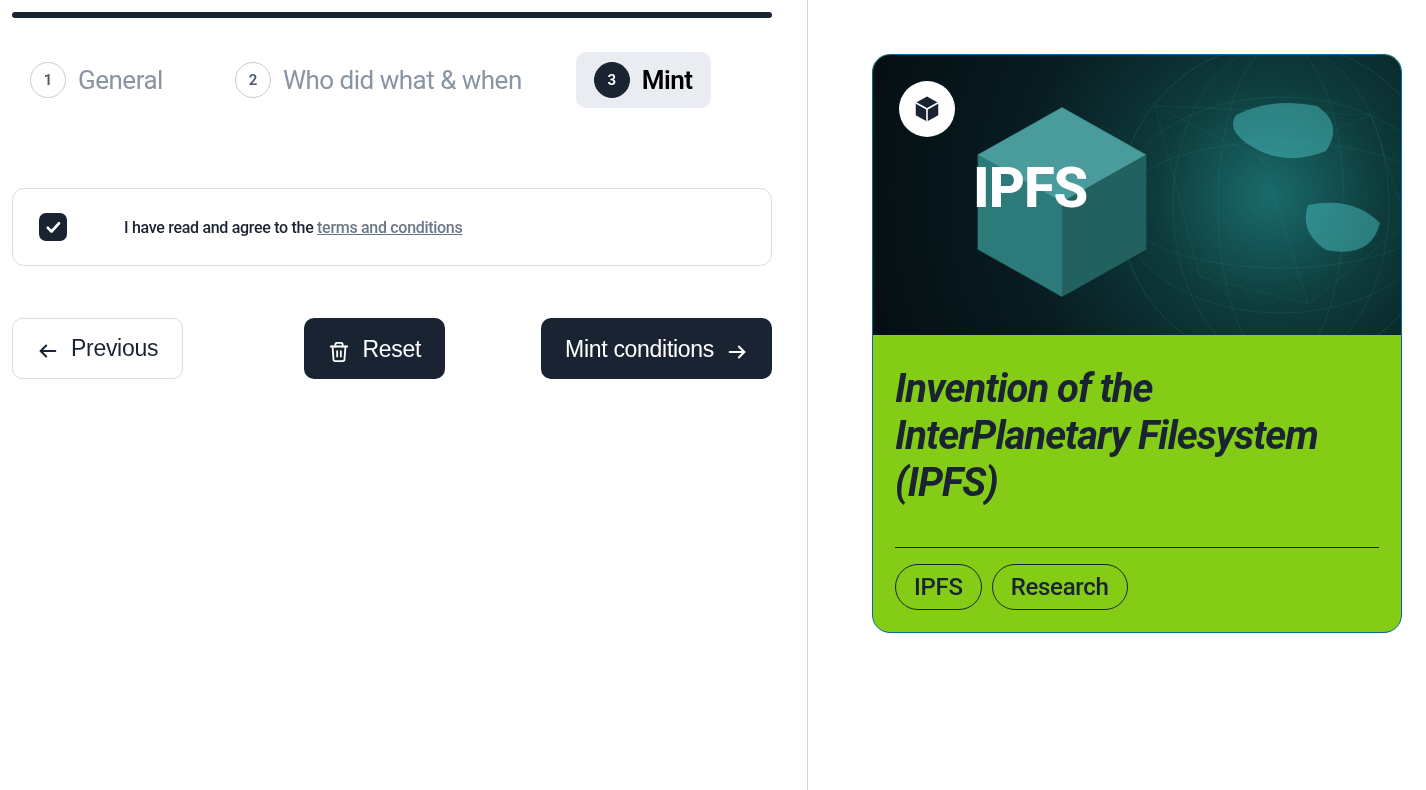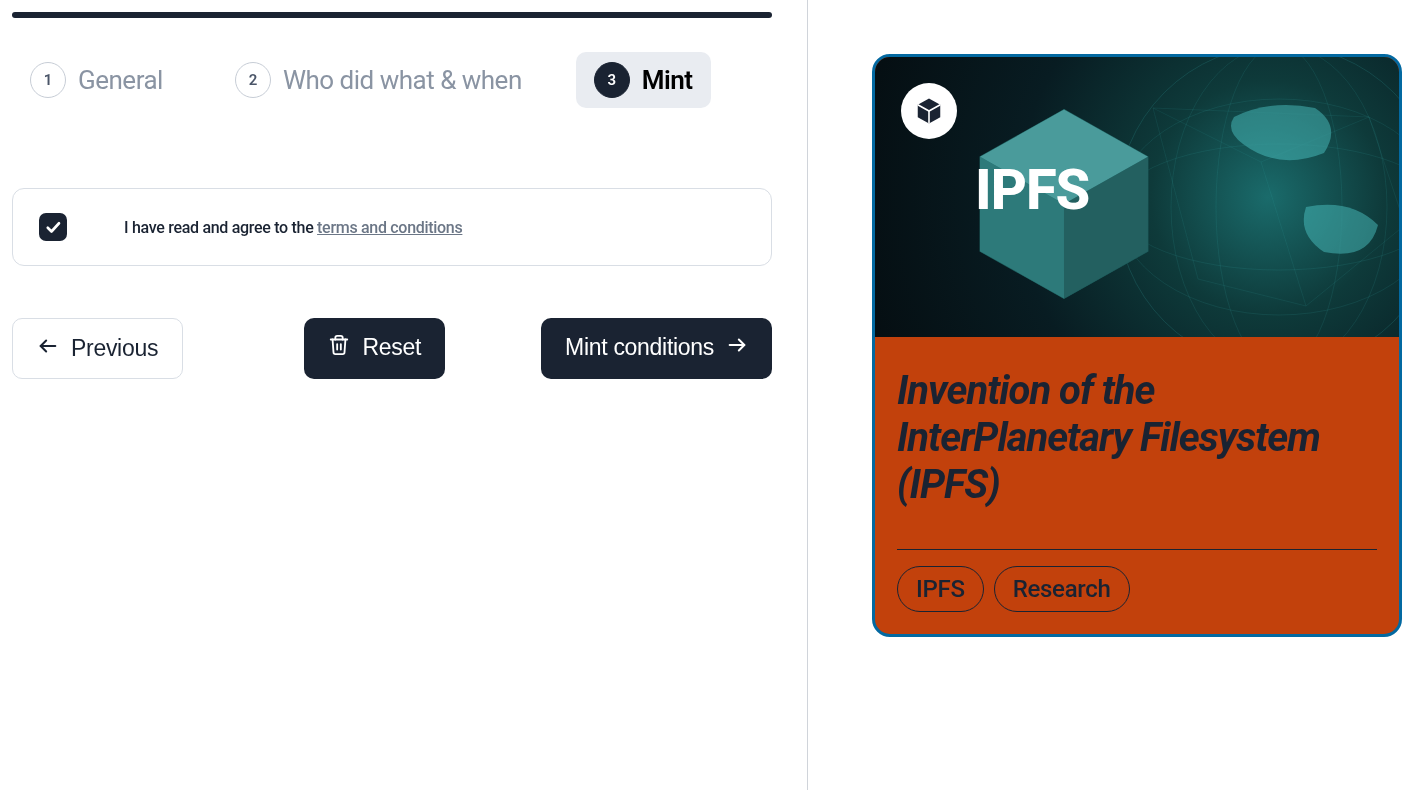--- a/index.html
+++ b/index.html
@@ -109,21 +109,21 @@
     text-decoration: underline;
     cursor: pointer;
   }
   .actions {
     display: flex;
     gap: 100px;
     width: 760px;
   }
   .btn {
     display: flex;
-    align-items: flex-start;
+    align-items: flex-end;
     gap: 12px;
     padding: 16px 24px;
     border-radius: 10px;
     font-size: 23px;
     font-weight: 500;
     cursor: pointer;
     border: none;
     letter-spacing: -0.3px;
   }
   .btn-outline {
@@ -134,24 +134,24 @@
   .btn-dark {
     background: #1a2332;
     color: #fff;
   }
   .btn svg { width: 22px; height: 22px; flex-shrink: 0; }
   .group-right { display:flex; gap: 96px; margin-left:auto;}
 
   
   .card {
     width: 530px;
-    border: 3px solid #0369a1;
+    border: 1px solid #0369a1;
     border-radius: 18px;
     overflow: hidden;
-    background: #c2410c;
+    background: #84cc16;
   }
   .card-header {
     height: 280px;
     background: radial-gradient(circle at 75% 50%, #1a6b6b 0%, #0e3a3a 28%, #081c22 60%, #050e12 100%);
     position: relative;
     overflow: hidden;
   }
   .card-avatar {
     position: absolute;
     top: 26px;

